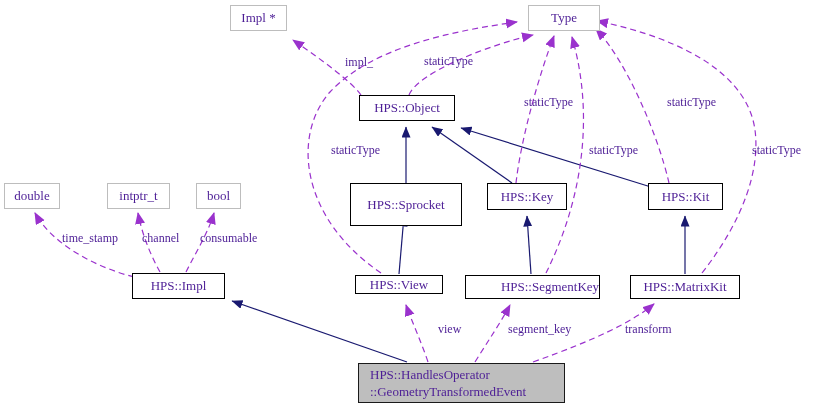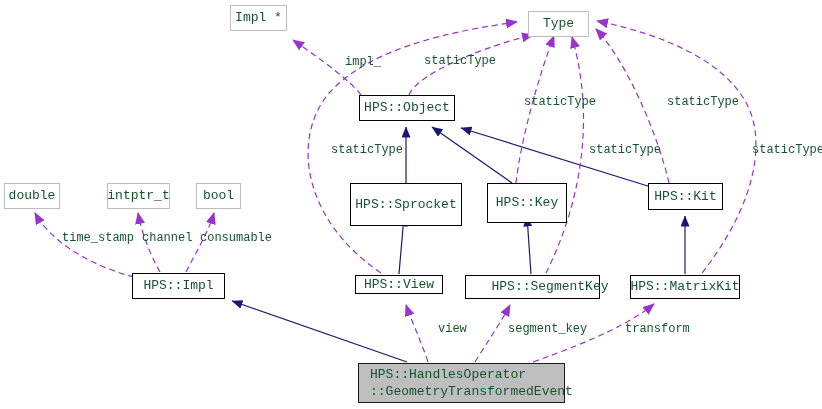--- a/index.html
+++ b/index.html
@@ -1,21 +1,21 @@
 <!DOCTYPE html>
 <html><head>
 <meta charset="utf-8">
 <style>
   html,body{margin:0;padding:0;background:#ffffff;}
   #canvas{
     position:relative;
     width:822px;height:409px;
     background:#ffffff;
-    font-family:Liberation Mono, monospace;
-    color:#14532d;
+    font-family:Liberation Serif, serif;
+    color:#4c1d95;
     overflow:hidden;
   }
   #edges{position:absolute;left:0;top:0;width:822px;height:409px;}
   .node{
     position:absolute;
     box-sizing:border-box;
     background:#ffffff;
     border:1px solid #000000;
     display:flex;
     align-items:center;
@@ -80,40 +80,40 @@
       <path d="M186,272 C196,252 208,233 214,213" marker-end="url(#arrow-usage)"></path>
       <path d="M428,362 C421,341 412,322 406,305" marker-end="url(#arrow-usage)"></path>
       <path d="M475,362 C488,341 501,322 510,305" marker-end="url(#arrow-usage)"></path>
       <path d="M533,362 C595,340 632,322 654,304" marker-end="url(#arrow-usage)"></path>
     </g>
   </svg>
 
   <div class="node external" style="left:230px;top:5px;width:57px;height:26px;">
     <span>Impl *</span>
   </div>
-  <div class="node external" style="left:528px;top:11px;width:61px;height:26px;">
+  <div class="node external" style="left:528px;top:5px;width:72px;height:26px;">
     <span>Type</span>
   </div>
   <div class="node external" style="left:4px;top:183px;width:56px;height:26px;">
     <span>double</span>
   </div>
 
   <div class="node" style="left:359px;top:95px;width:96px;height:26px;">
     <span>HPS::Object</span>
   </div>
   <div class="node external" style="left:107px;top:183px;width:63px;height:26px;">
     <span>intptr_t</span>
   </div>
   <div class="node external" style="left:196px;top:183px;width:45px;height:26px;">
     <span>bool</span>
   </div>
   <div class="node" style="left:350px;top:183px;width:112px;height:43px;">
     <span>HPS::Sprocket</span>
   </div>
-  <div class="node" style="left:487px;top:183px;width:80px;height:40px;">
+  <div class="node" style="left:487px;top:183px;width:80px;height:27px;">
     <span>HPS::Key</span>
   </div>
   <div class="node" style="left:648px;top:183px;width:75px;height:27px;">
     <span>HPS::Kit</span>
   </div>
 
   <div class="node" style="left:132px;top:273px;width:93px;height:26px;">
     <span>HPS::Impl</span>
   </div>
   <div class="node" style="left:355px;top:275px;width:88px;height:19px;">

